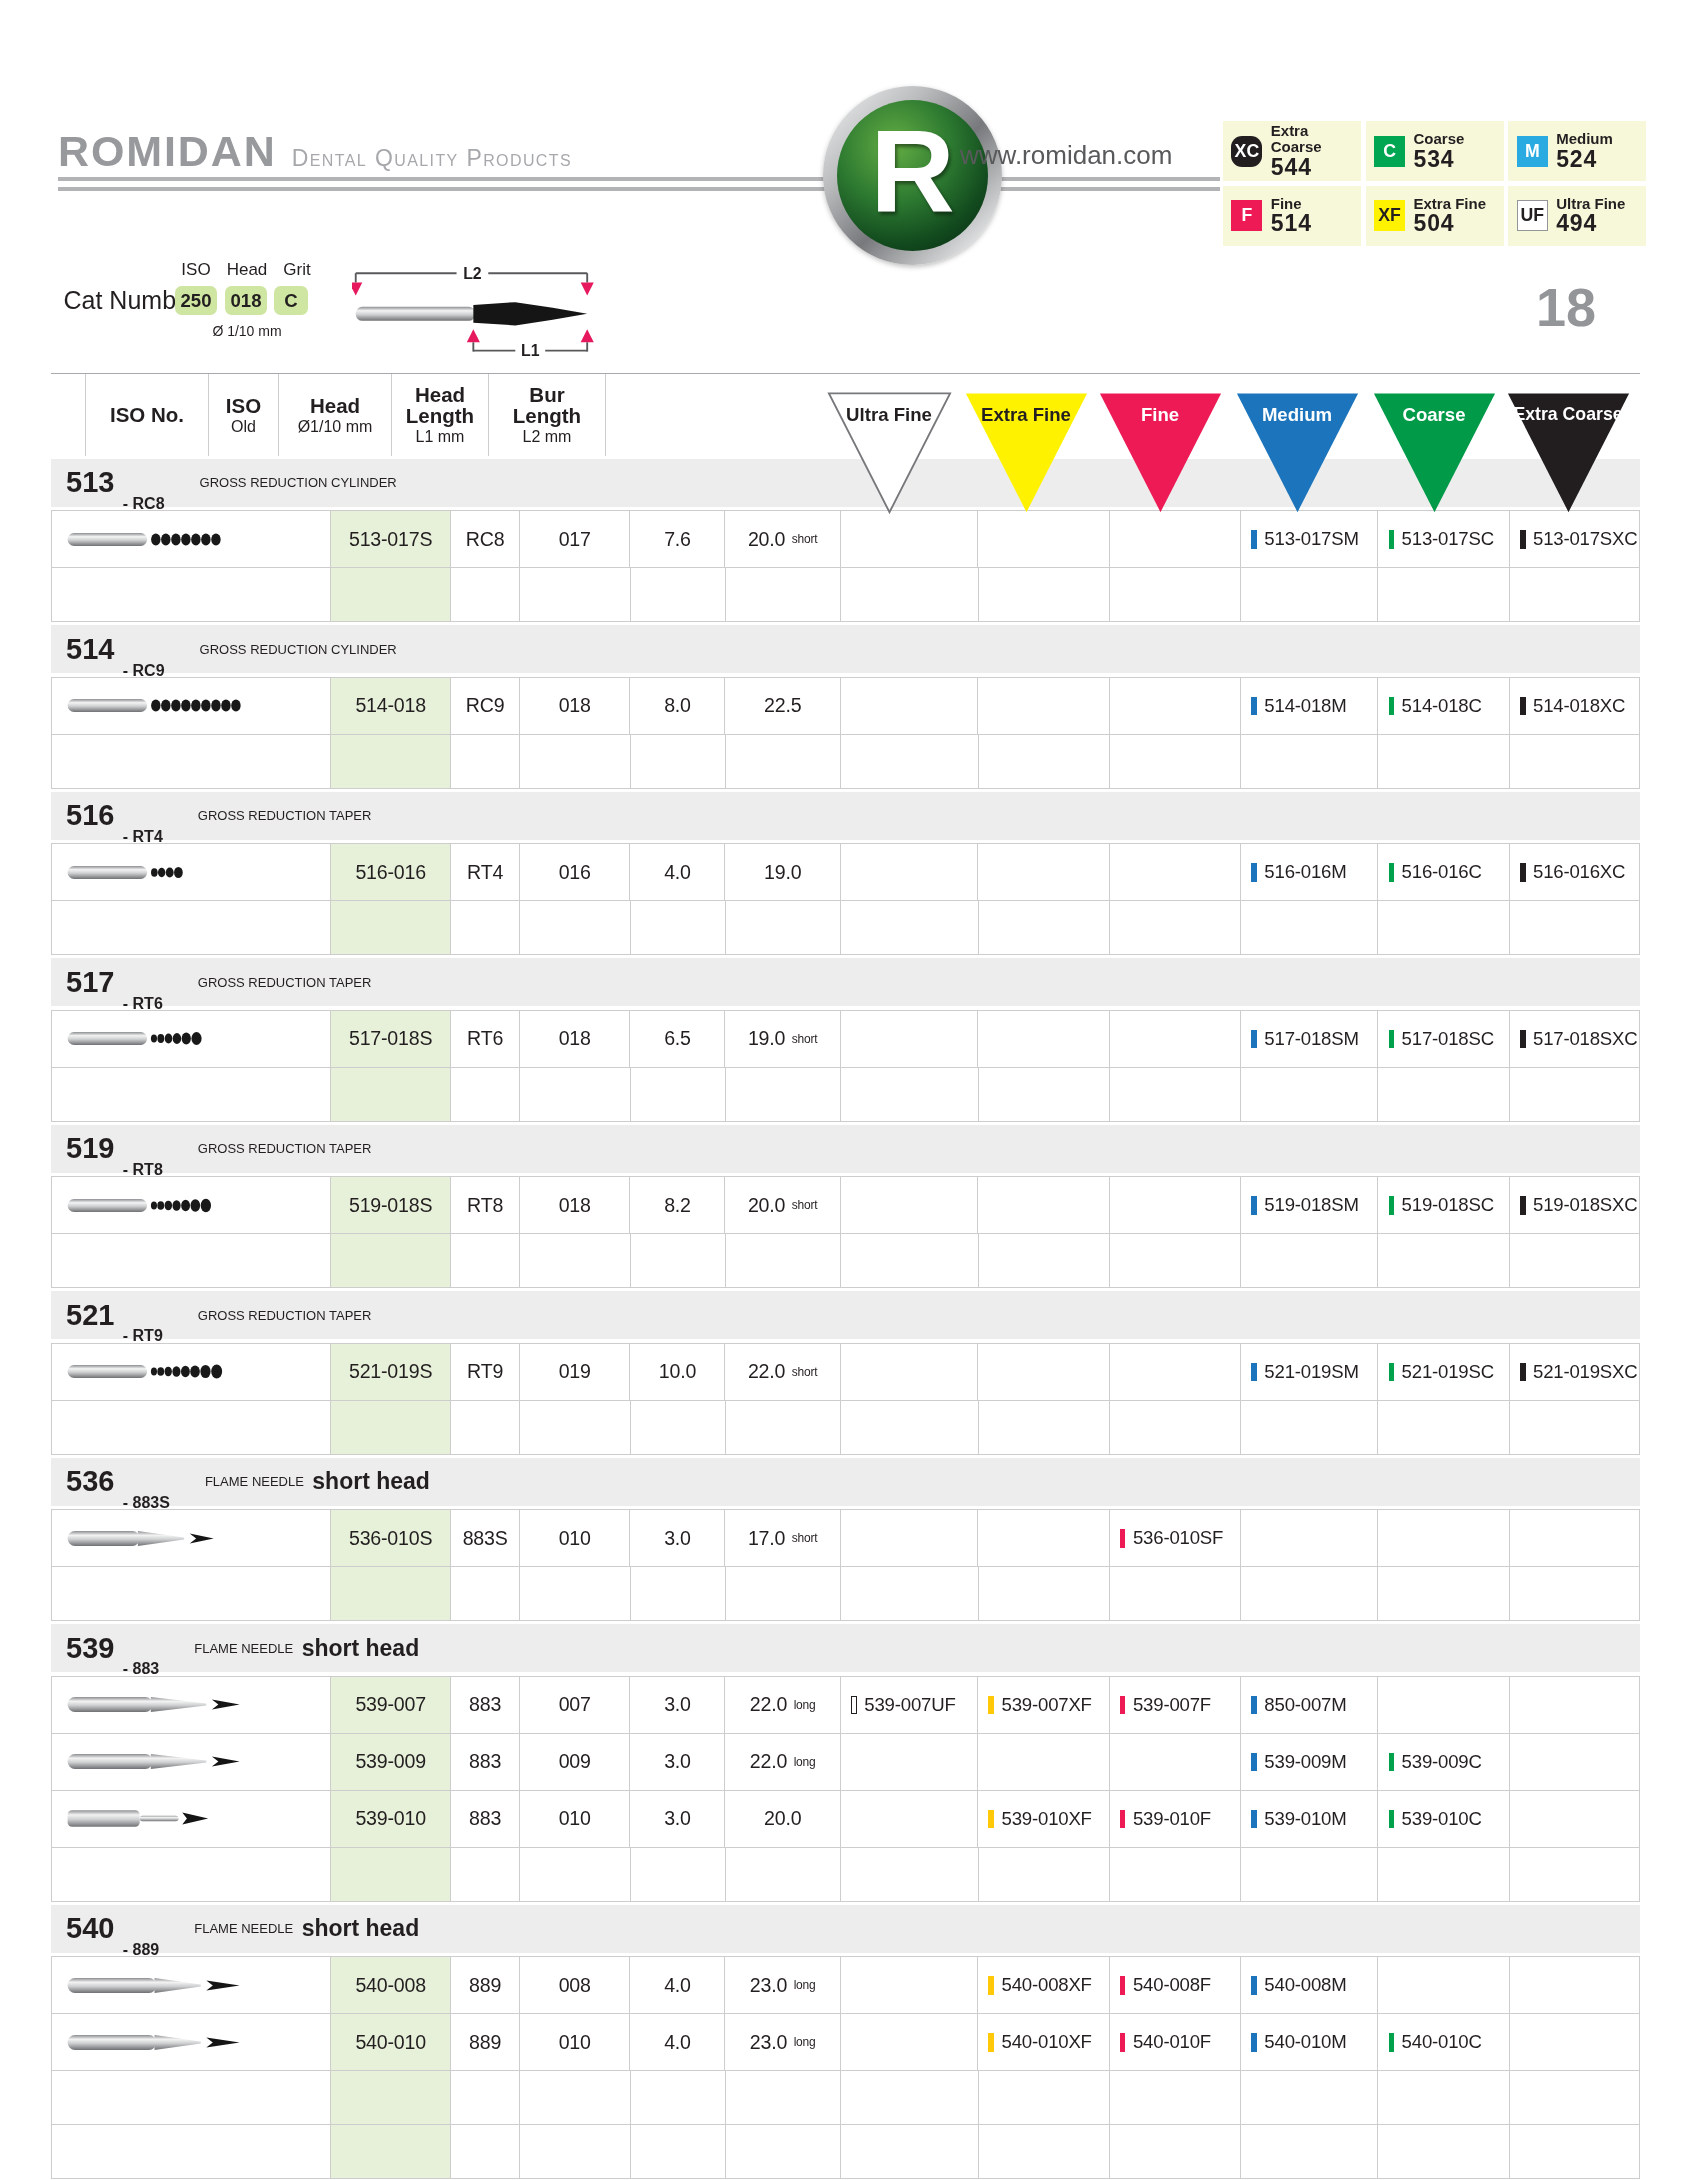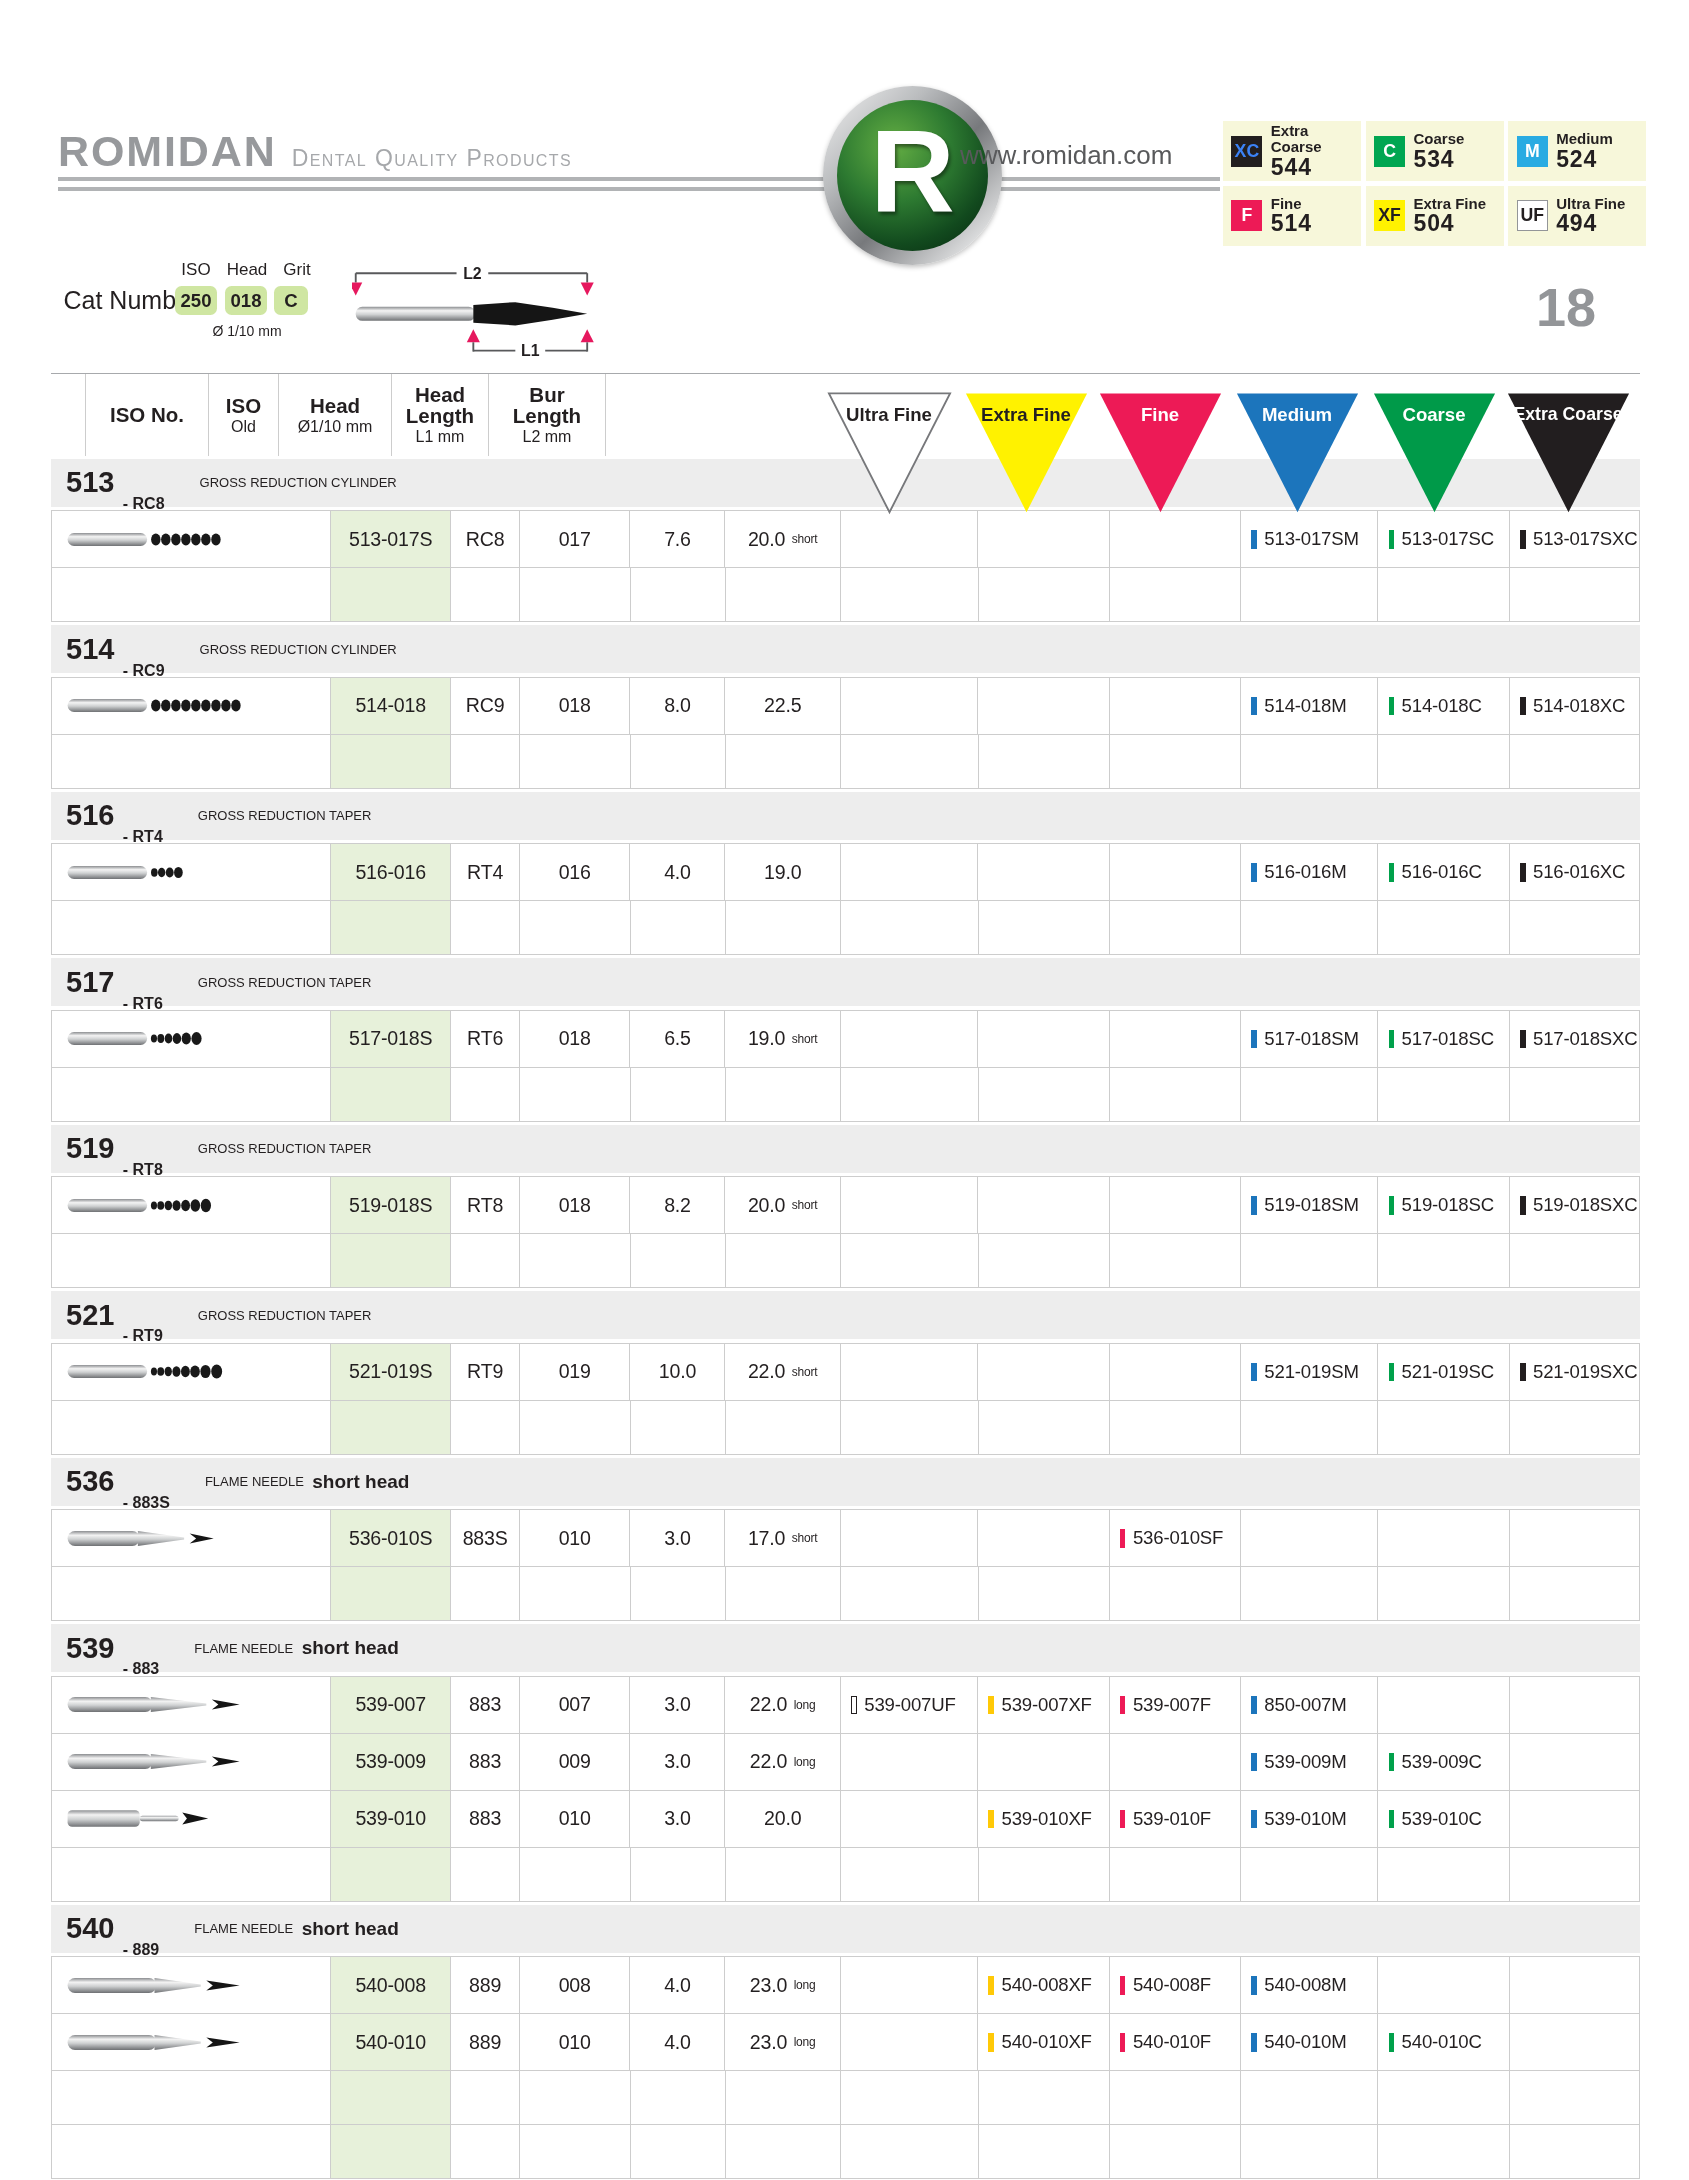--- a/index.html
+++ b/index.html
@@ -54,21 +54,21 @@
   .ht.wrap{max-width:76px;}
   .hs{font-size:16px;}
   .tri-layer{position:absolute;left:768px;top:18.6px;display:flex;z-index:5;pointer-events:none;}
   .tri{position:relative;height:123px;display:flex;justify-content:center;}
   .tri-label{position:absolute;top:12px;width:100%;text-align:center;font-size:18.6px;font-weight:bold;}
   .section{margin-top:2.8px;}
   .band{display:flex;align-items:center;background:#ededed;height:48px;padding-left:15px;}
   .band .num{font-size:29px;font-weight:bold;}
   .band .code{font-size:16px;font-weight:bold;margin-left:8.4px;padding-top:7.5px;margin-top:35px;}
   .band .name{font-size:13px;font-weight:normal;margin-left:35px;}
-  .band .note{font-size:19px;font-weight:bold;margin-left:8.4px;}
+  .band .note{font-size:23px;font-weight:bold;margin-left:8.4px;}
   .rows{border-top:0.9px solid #cdcdcd;margin-top:3.7px;}
   .trow{display:flex;background:#fff;border-bottom:0.9px solid #cdcdcd;}
   .trow.data{height:56px;} .trow.sp{height:53px;}
   .cell{box-sizing:border-box;border-left:0.9px solid #cdcdcd;display:flex;
      align-items:center;justify-content:center;font-size:19.6px;letter-spacing:-0.2px;}
   .trow .cell:last-child{border-right:0.9px solid #cdcdcd;}
   .cell.green{background:#e7f1da;}
   .cell.c-bur{justify-content:flex-start;padding-left:11.2px;}
   .cell.c-grit{justify-content:flex-start;padding-left:10.3px;gap:7.5px;font-size:18.6px;}
   .gbar{width:5.6px;height:18.6px;flex:none;box-sizing:border-box;}
@@ -102,21 +102,21 @@
     <div class="logo-inner">
       <span class="logo-letter">R</span>
     </div>
   </div>
   <div class="website">www.romidan.com</div>
   <div class="pagenum">18</div>
 
   
   <div class="legend">
     <div class="lg">
-      <span class="lg-badge" style="background: rgb(34, 30, 31); color: #3b82f6;">XC</span>
+      <span class="lg-badge" style="background: rgb(34, 30, 31); color: #ffffff; border-radius: 11px;">XC</span>
       <span class="lg-col">
         <span class="lg-label">Extra Coarse</span>
         <span class="lg-value">544</span>
       </span>
     </div>
     <div class="lg">
       <span class="lg-badge" style="background: rgb(0, 166, 81); color: rgb(255, 255, 255);">C</span>
       <span class="lg-col">
         <span class="lg-label">Coarse</span>
         <span class="lg-value">534</span>

